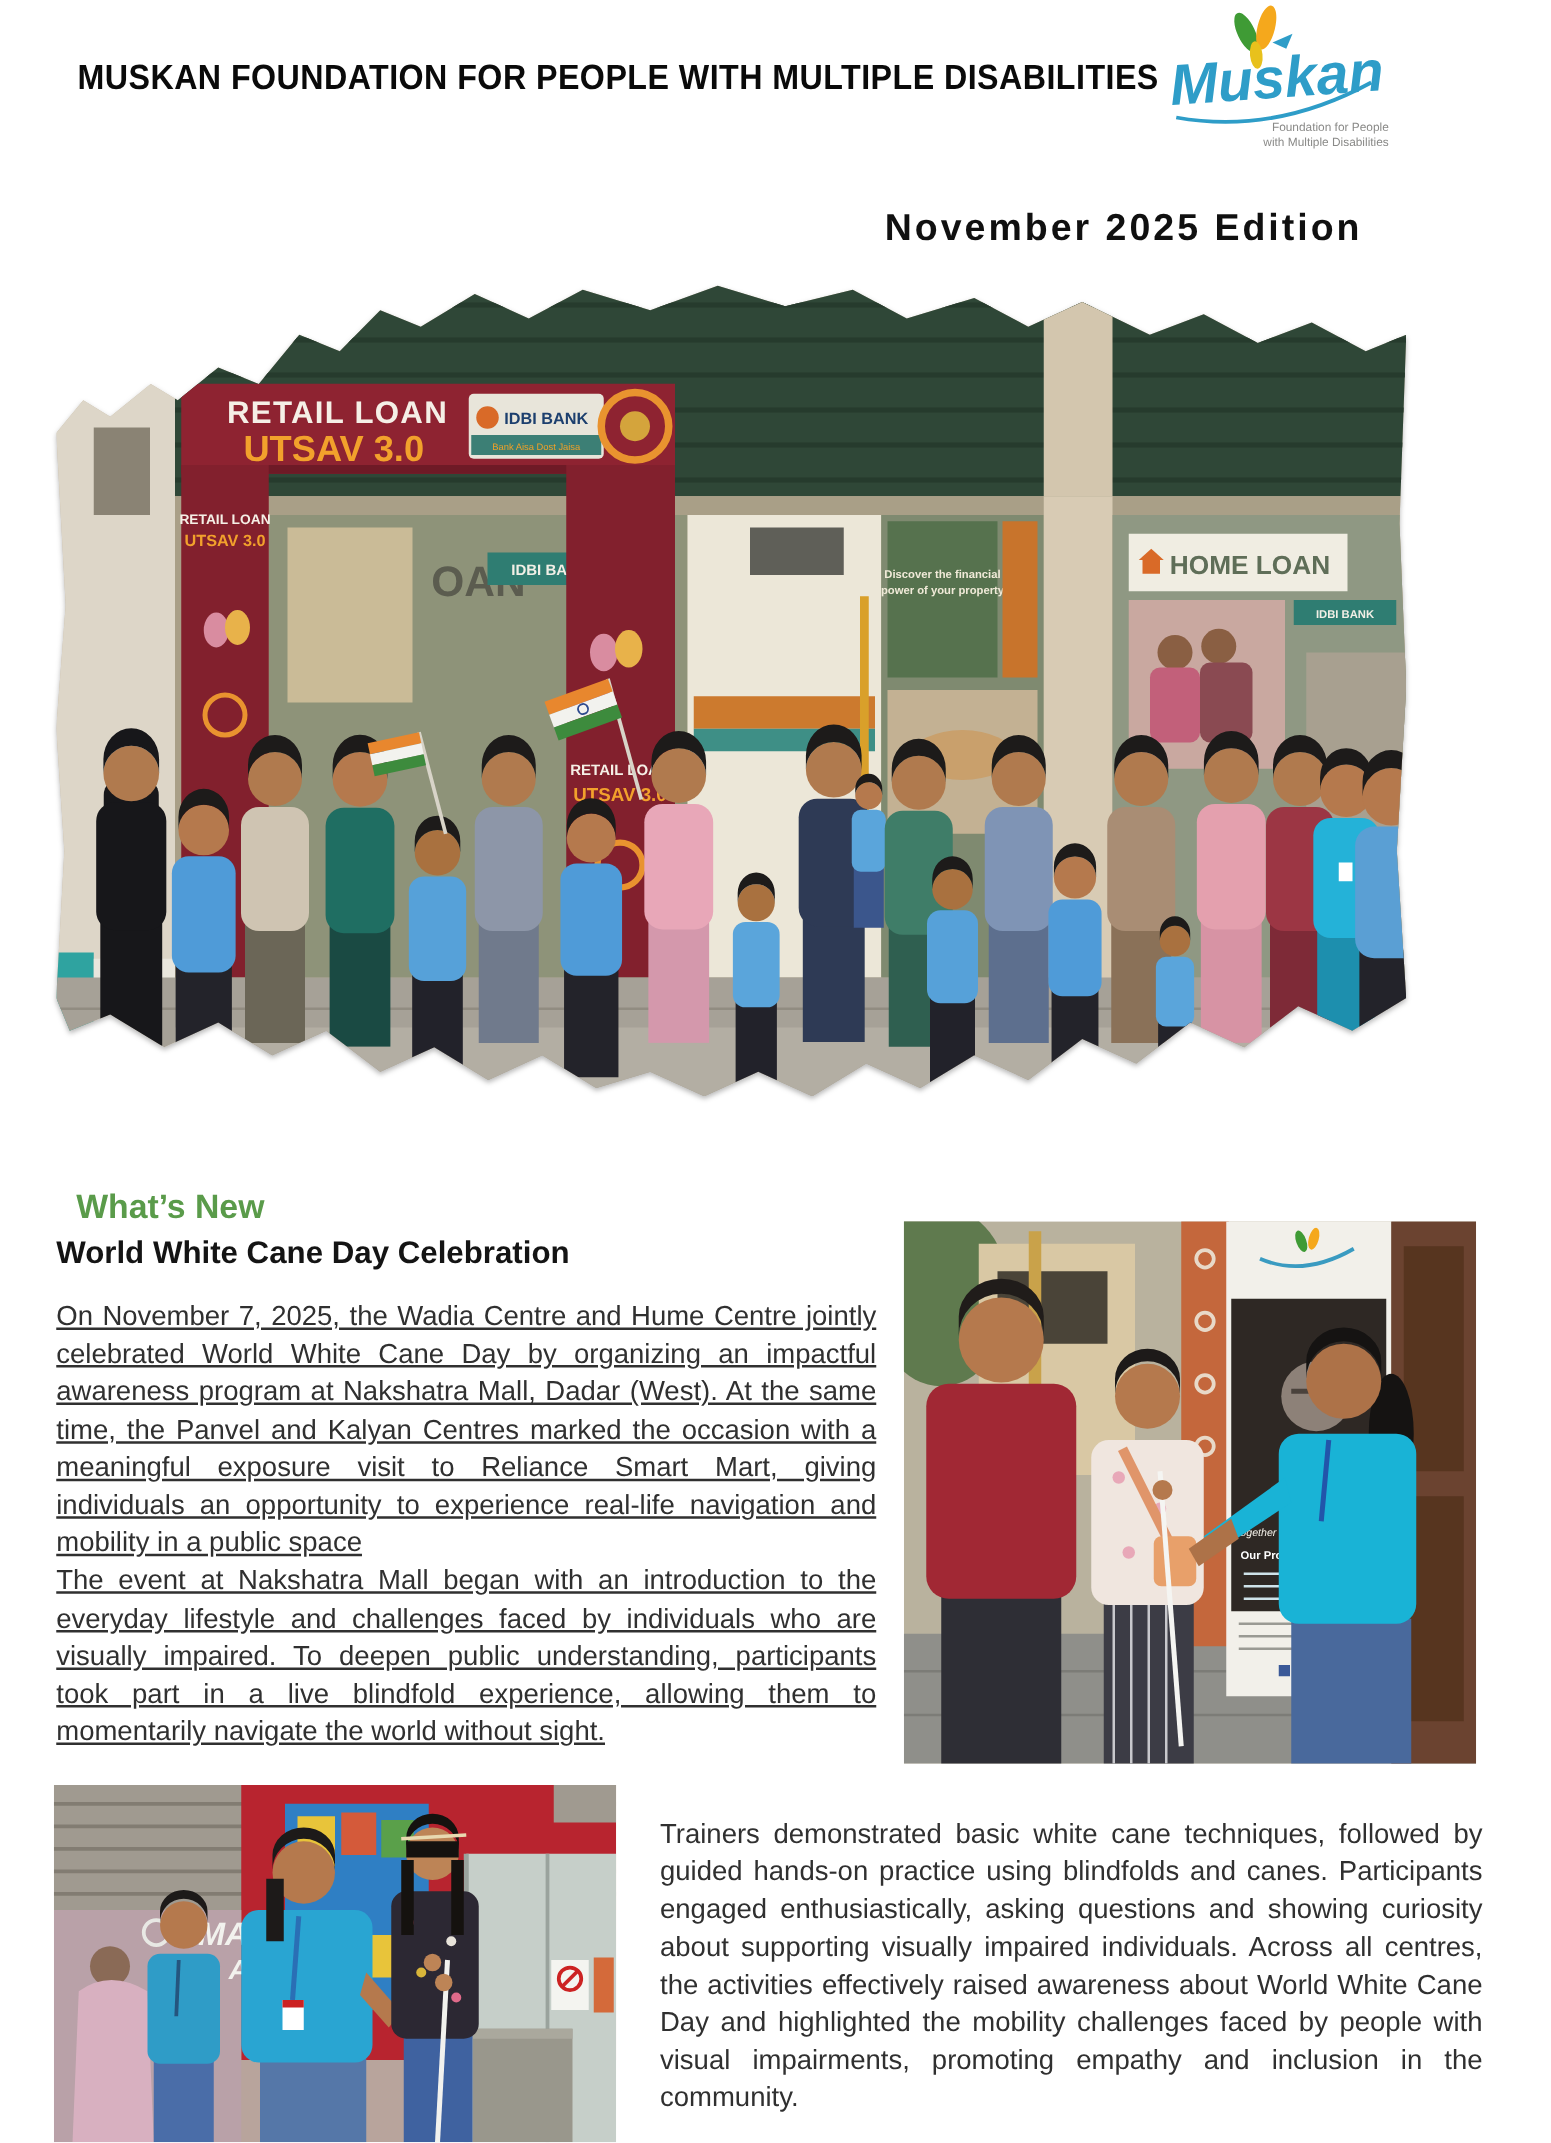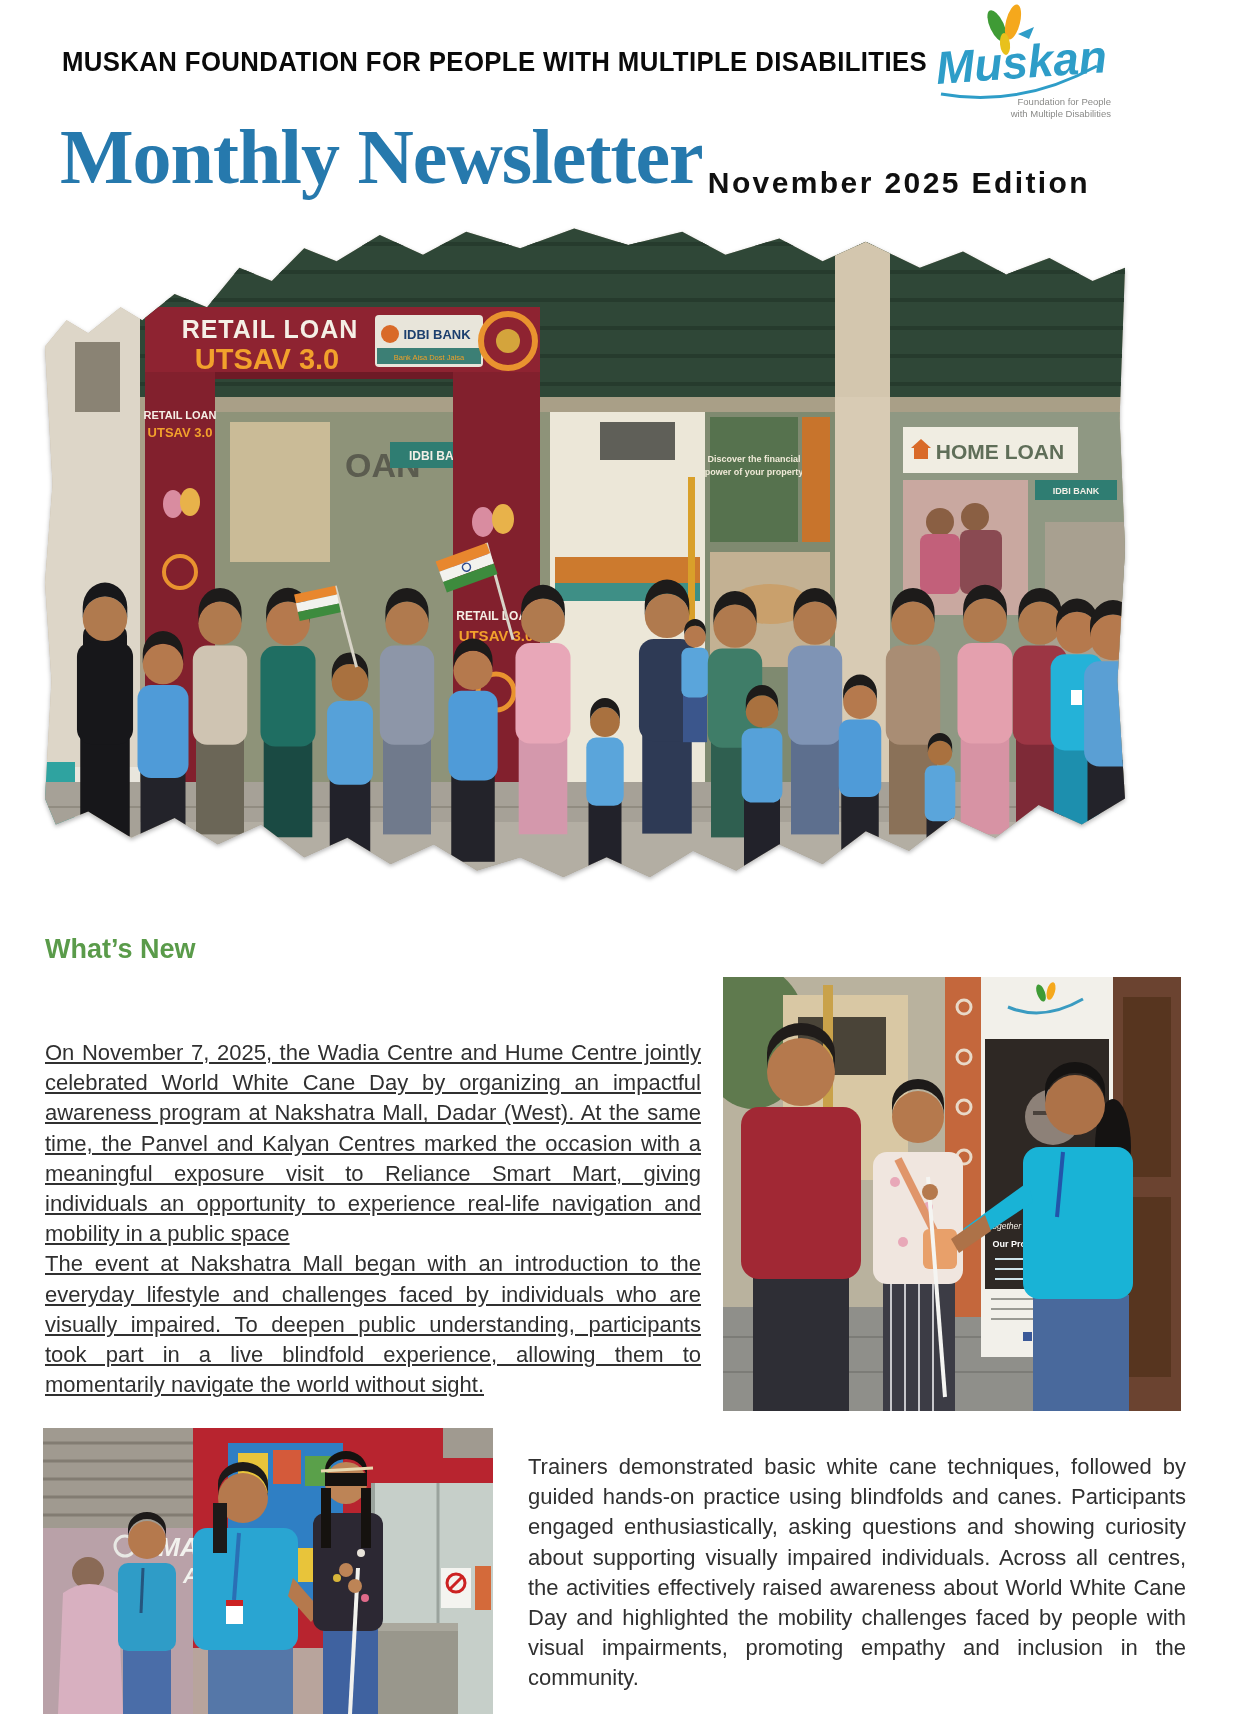--- a/index.html
+++ b/index.html
@@ -15,21 +15,21 @@
         font-size:30px;font-weight:700;letter-spacing:2.4px;color:#101010;}
   .main-photo{position:absolute;left:45px;top:222px;width:1080px;height:655px;
         filter:drop-shadow(0 2px 2px rgba(0,0,0,.28));}
   .main-photo svg{clip-path:polygon(0% 19%,2% 15%,4% 17%,7% 13%,9% 15%,12% 11%,15% 13%,18% 7%,
         21% 9%,24% 4%,27% 6%,31% 2%,35% 5%,39% 1.5%,44% 4%,49% 1%,54% 3.5%,59% 1.5%,63% 5%,
         68% 2.5%,72% 6%,76% 3%,81% 7%,85% 4.5%,89% 8%,93% 5.5%,97% 9%,100% 7%,99.5% 30%,
         100% 50%,99.3% 70%,100% 88%,96% 92%,92% 89%,88% 94%,84% 91%,80% 96%,76% 93%,72% 98%,
         68% 95%,64% 99%,60% 96%,56% 100%,52% 97%,48% 100%,44% 97%,40% 99%,36% 95%,32% 98%,
         28% 94%,24% 97%,20% 92%,16% 95%,12% 91%,8% 94%,4% 90%,1% 92%,0% 88%,0.6% 70%,0% 55%,
         0.7% 40%);}
-  .whats-new{position:absolute;left:45px;top:934px;margin:0;font-size:27px;font-weight:700;
+  .whats-new{position:absolute;left:45px;top:934px;margin:16px;font-size:27px;font-weight:700;
         color:#5a9b4a;}
   .article-title{position:absolute;left:45px;top:988px;margin:0;font-size:25px;font-weight:700;
         color:#141414;}
   .para{position:absolute;margin:0;font-size:22px;line-height:30.2px;text-align:justify;
         color:#303030;}
   .para1{left:45px;top:1038px;width:656px;white-space:pre-line;text-decoration:underline;}
   .para2{left:528px;top:1440px;width:658px;margin-top:12px;}
   .right-photo{position:absolute;left:723px;top:977px;width:458px;height:434px;overflow:hidden;}
   .bottom-photo{position:absolute;left:43px;top:1428px;width:450px;height:286px;overflow:hidden;}
   svg text{font-family:"Liberation Sans",sans-serif;}
@@ -49,21 +49,20 @@
         <ellipse cx="80" cy="40" rx="5" ry="11" fill="#e8c11c" transform="rotate(-6 80 40)"></ellipse>
         <path d="M93 30 l16 -7 l-5 12 z" fill="#2e9dc8"></path>
       </g>
       <text x="12" y="80" font-size="46" font-style="italic" font-weight="700" font-family="DejaVu Serif, serif" fill="#2e9dc8" transform="rotate(-4 12 80)">Muskan</text>
       <path d="M16 90 Q 95 104 172 62" stroke="#2e9dc8" stroke-width="3" fill="none"></path>
       <text x="186" y="101" text-anchor="end" font-size="9.5" fill="#8a8a88">Foundation for People</text>
       <text x="186" y="113" text-anchor="end" font-size="9.5" fill="#8a8a88">with Multiple Disabilities</text>
     </svg>
   </div>
 
-  <h1 class="title">Monthly Newsletter</h1>
 
   <div class="edition">November 2025 Edition</div>
 
   <div class="main-photo">
     <svg width="1080" height="655" viewBox="0 0 1080 655">
       <defs>
         <g id="prs">
           <rect x="-15" y="84" width="30" height="60" fill="var(--b)"></rect>
           <rect x="-17" y="26" width="34" height="62" rx="9" fill="var(--t)"></rect>
           <circle cx="0" cy="12" r="13.5" fill="var(--s)"></circle>
@@ -195,20 +194,21 @@
         <rect x="396" y="330" width="54" height="11" fill="#e8872e"></rect>
         <rect x="396" y="341" width="54" height="11" fill="#f2f2ee"></rect>
         <circle cx="423" cy="346" r="4" fill="none" stroke="#2e4a8e" stroke-width="1.5"></circle>
         <rect x="396" y="352" width="54" height="11" fill="#3d8b3d"></rect>
       </g>
     </svg>
   </div>
 
   <h2 class="whats-new">What’s New</h2>
 
+  <h3 class="article-title">World White Cane Day Celebration</h3>
 
   <p class="para para1">On November 7, 2025, the Wadia Centre and Hume Centre jointly celebrated World White Cane Day by organizing an impactful awareness program at Nakshatra Mall, Dadar (West). At the same time, the Panvel and Kalyan Centres marked the occasion with a meaningful exposure visit to Reliance Smart Mart, giving individuals an opportunity to experience real-life navigation and mobility in a public space
 The event at Nakshatra Mall began with an introduction to the everyday lifestyle and challenges faced by individuals who are visually impaired. To deepen public understanding, participants took part in a live blindfold experience, allowing them to momentarily navigate the world without sight.</p>
 
   <div class="right-photo">
     <svg width="458" height="434" viewBox="0 0 458 434">
       <rect width="458" height="434" fill="#b9b29e"></rect>
       <ellipse cx="30" cy="60" rx="55" ry="72" fill="#5f7a4e"></ellipse>
       <rect x="60" y="18" width="125" height="185" fill="#d9c8a4"></rect>
       <rect x="75" y="40" width="88" height="58" fill="#4a4438"></rect>

